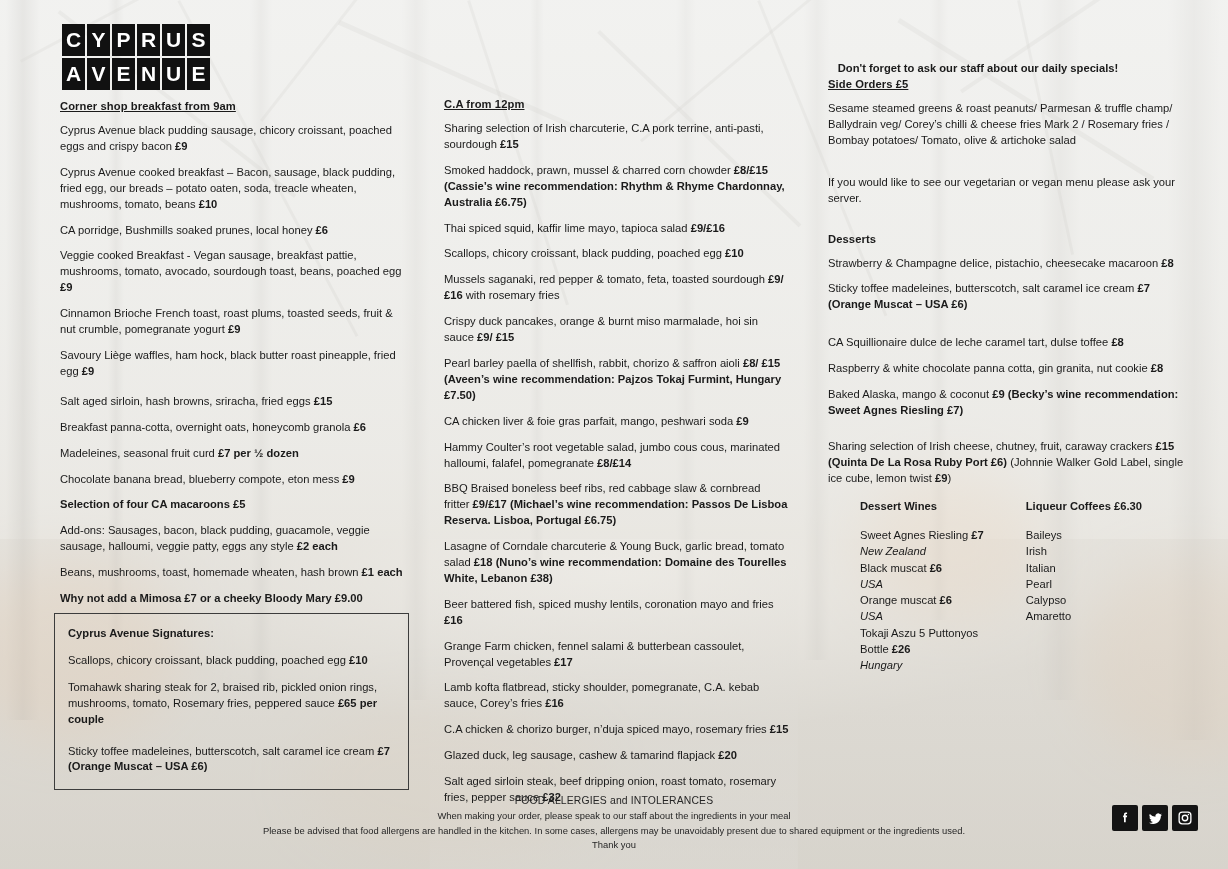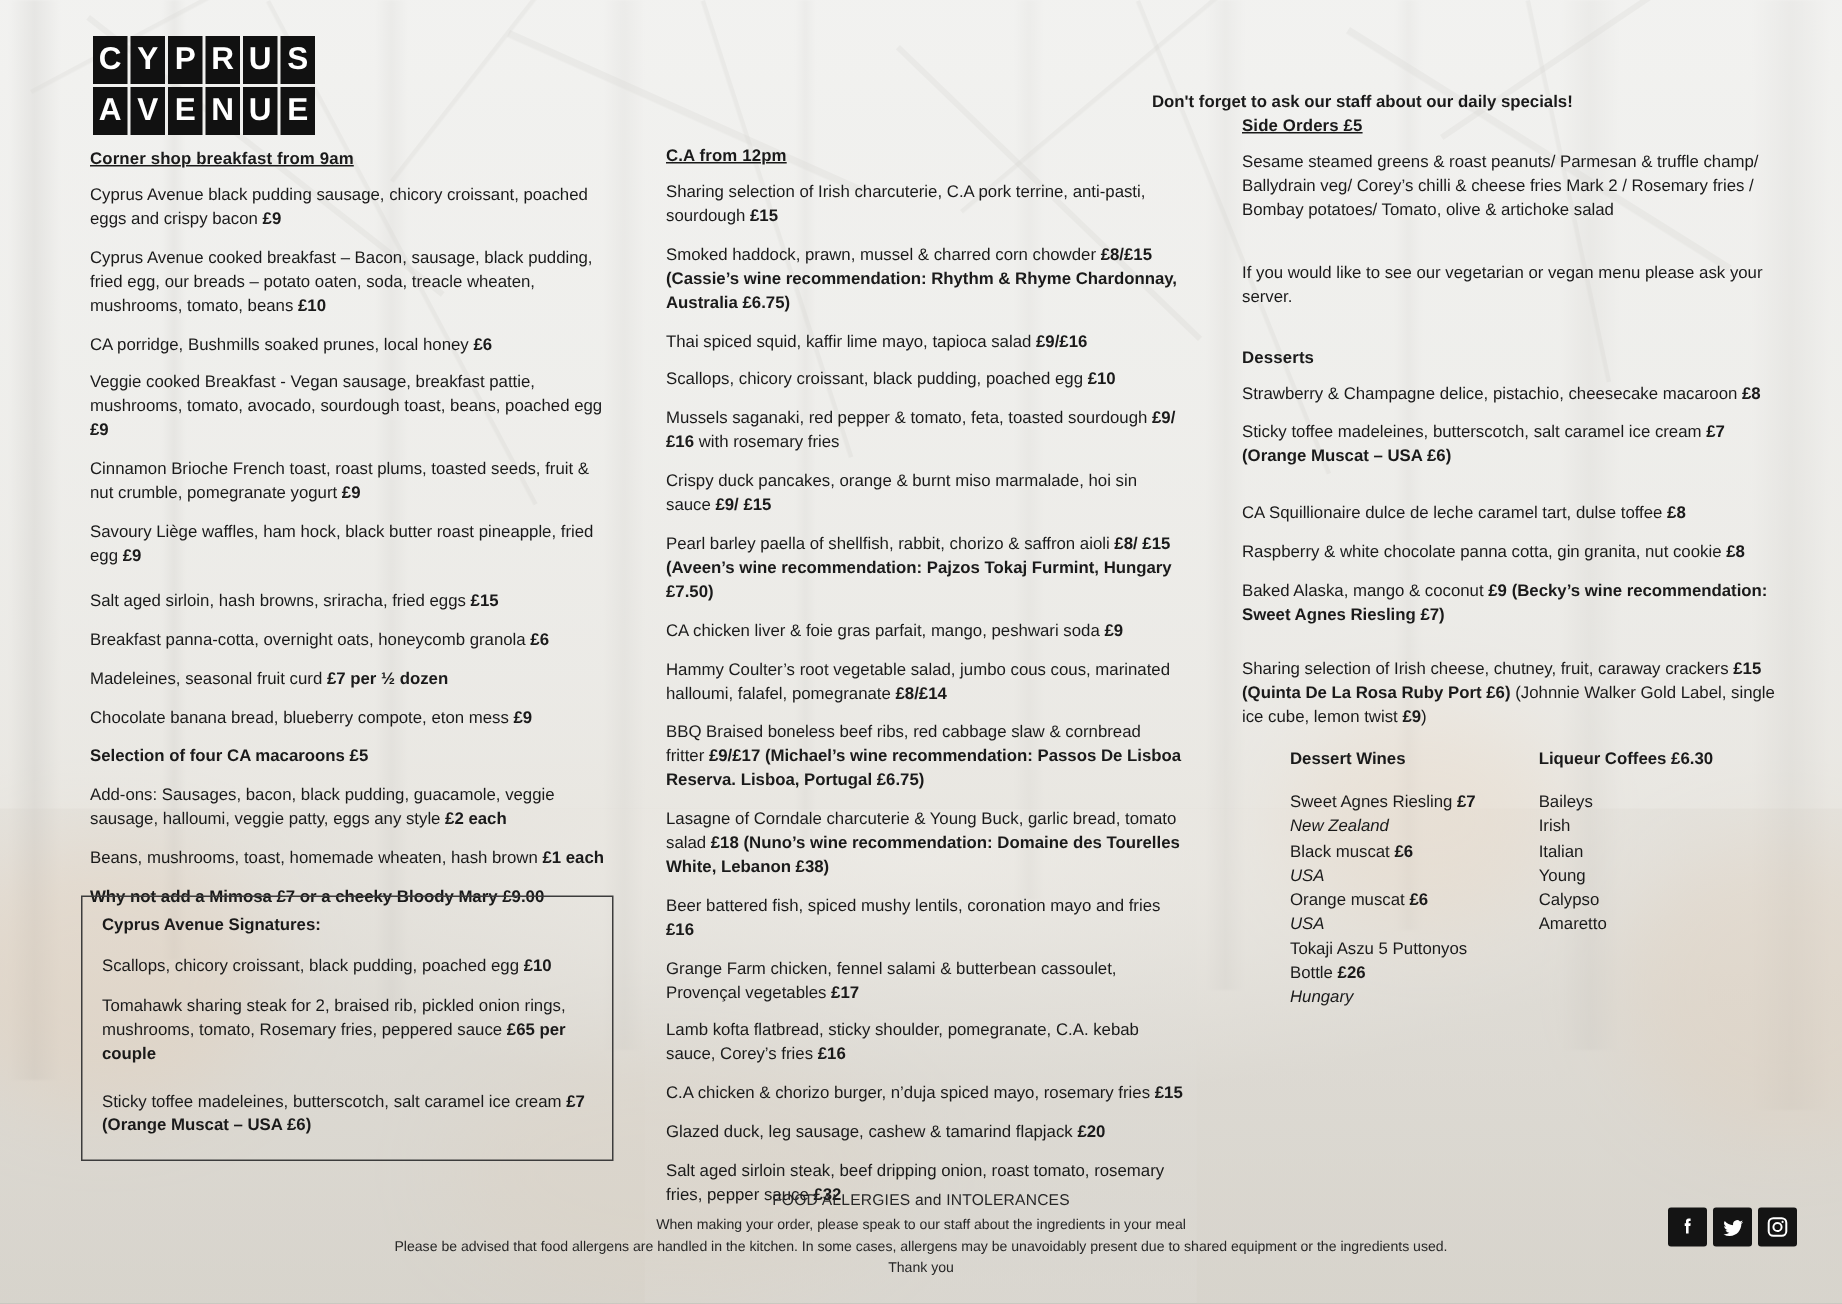--- a/index.html
+++ b/index.html
@@ -133,28 +133,28 @@
     font-size: 11.2px;
     font-weight: 400;
     line-height: 1.42;
     margin-bottom: 10px;
   }
   #specials {
     position: absolute;
     right: 40px; top: 62px;
     font-size: 11.2px;
     font-weight: 700;
-    text-align: left;
+    text-align: center;
     width: 420px;
   }
 
   
   #sig-box {
     position: absolute;
-    left: 54px; top: 597px;
+    left: 54px; top: 613px;
     width: 355px;
     border: 1.2px solid #3c3c3c;
     padding: 12px 13px 14px 13px;
   }
   #sig-box .item { margin-bottom: 11px; }
   #sig-box .item:last-child { margin-bottom: 0; }
 
   
   #drinks {
     position: absolute;
@@ -343,21 +343,21 @@
           <div class="wine-name">Bottle <b>£26</b></div>
           <div class="wine-origin">Hungary</div>
         </div>
     </div>
     <div class="drink-col">
       <div class="drink-head">Liqueur Coffees £6.30</div>
       <div id="coffee-list">
           <div class="coffee-line">Baileys</div>
           <div class="coffee-line">Irish</div>
           <div class="coffee-line">Italian</div>
-          <div class="coffee-line">Young</div>
+          <div class="coffee-line">Pearl</div>
           <div class="coffee-line">Calypso</div>
           <div class="coffee-line">Amaretto</div>
         </div>
     </div>
   </div>
 
   <div id="footer">
     <div class="f-title">FOOD ALLERGIES and INTOLERANCES</div>
     <div>When making your order, please speak to our staff about the ingredients in your meal</div>
     <div>Please be advised that food allergens are handled in the kitchen. In some cases, allergens may be unavoidably present due to shared equipment or the ingredients used.</div>

